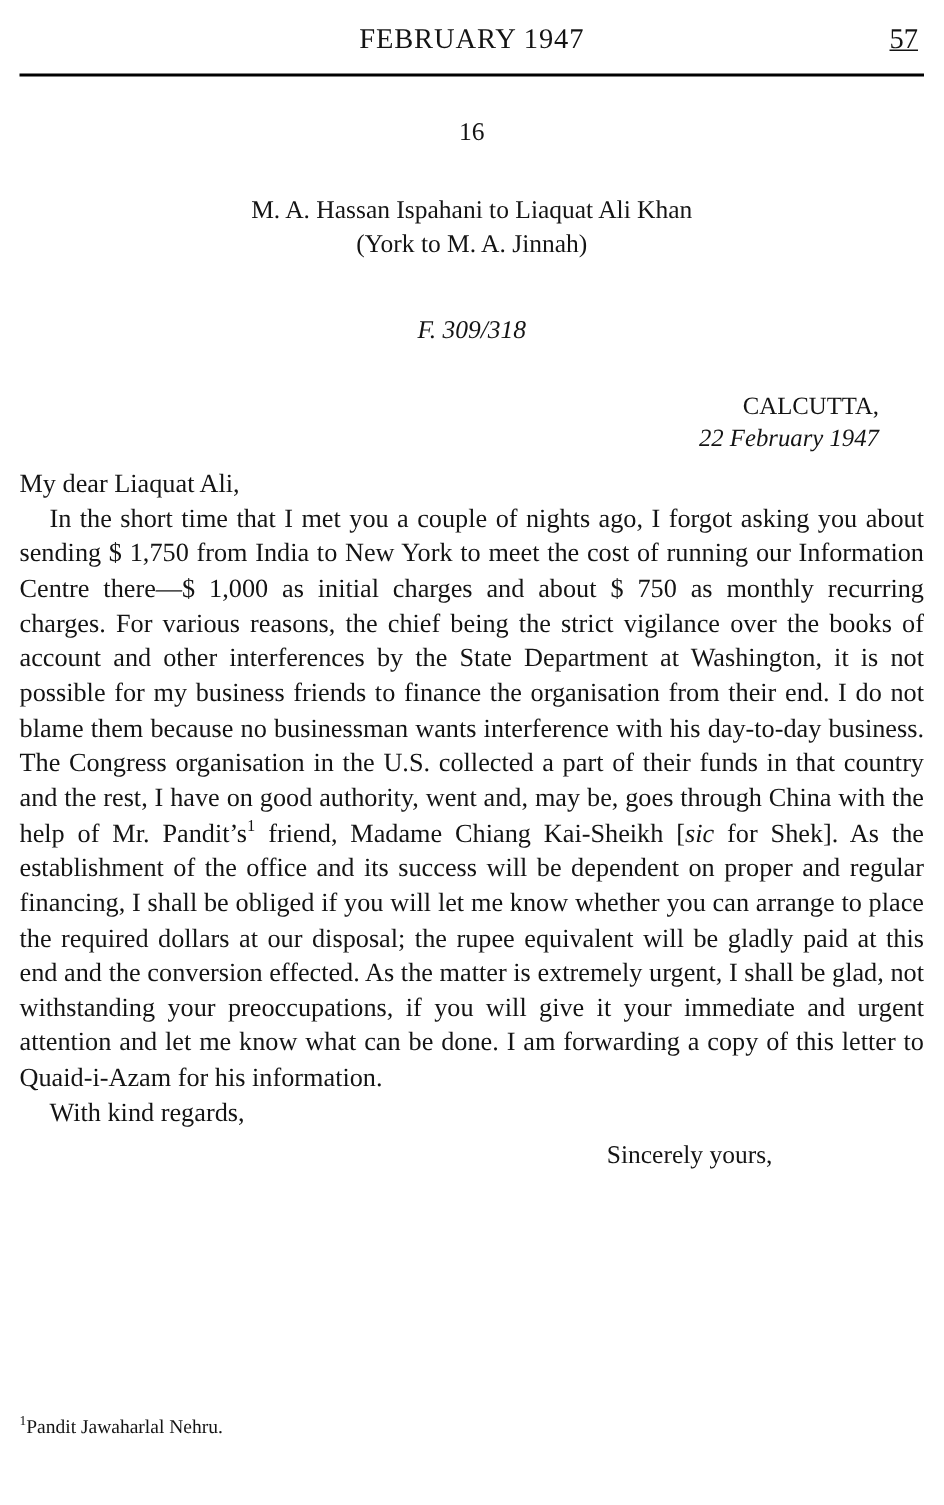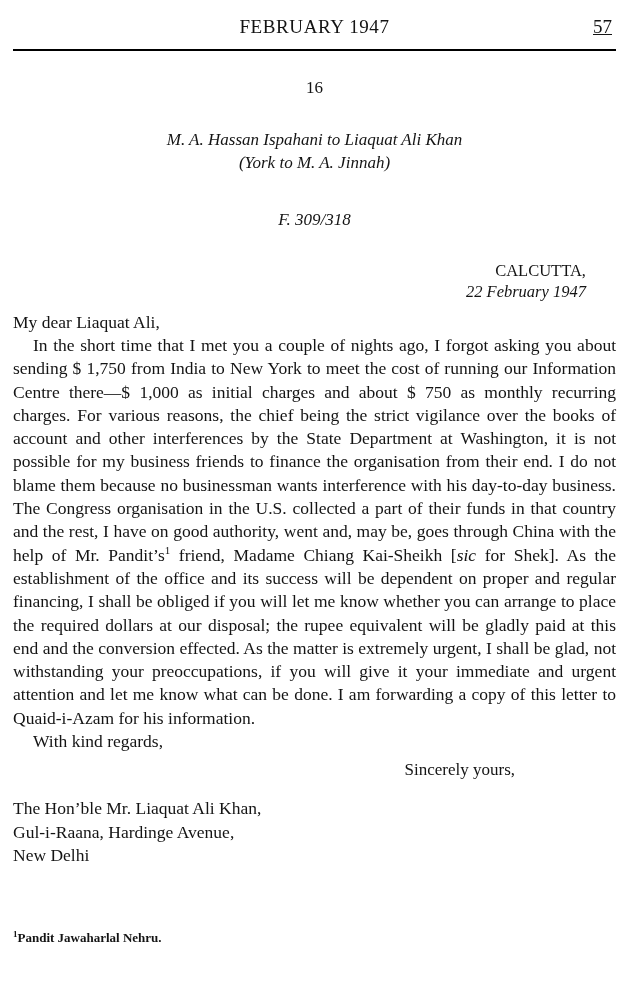--- a/index.html
+++ b/index.html
@@ -37,21 +37,20 @@
     margin-top: 11px;
   }
   .doc-number {
     text-align: center;
     font-size: 17px;
     font-weight: normal;
     margin-top: 27px;
   }
   .doc-heading {
     text-align: center;
-    font-style: italic;
     font-size: 17px;
     line-height: 23px;
     margin-top: 30px;
   }
   .file-ref {
     text-align: center;
     font-style: italic;
     font-size: 17px;
     margin-top: 36px;
   }
@@ -92,23 +91,22 @@
   .signoff .line1 { text-align: right; padding-right: 101px; }
   .signoff .line2 { text-align: right; padding-right: 41px; letter-spacing: 0.3px; }
   .address {
     margin-top: 16px;
     font-size: 17.5px;
     line-height: 23.5px;
   }
   .footnote {
     position: absolute;
     left: 13px;
-    bottom: 57px;
+    bottom: 44px;
     font-size: 13px;
-    font-weight: bold;
   }
   .footnote sup {
     font-size: 9px;
     line-height: 0;
     vertical-align: super;
   }
 </style>
 </head>
 <body>
 
@@ -138,21 +136,16 @@
   <div class="salutation">My dear Liaquat Ali,</div>
 
   <p class="body-para"><span>In the short time that I met you a couple of nights ago, I forgot asking you about sending $ 1,750 from India to New York to meet the cost of running our Information Centre there—$ 1,000 as initial charges and about $ 750 as monthly recurring charges. For various reasons, the chief being the strict vigilance over the books of account and other interferences by the State Department at Washington, it is not possible for my business friends to finance the organisation from their end. I do not blame them because no businessman wants interference with his day-to-day business. The Congress organisation in the U.S. collected a part of their funds in that country and the rest, I have on good authority, went and, may be, goes through China with the help of Mr. Pandit’s</span><sup>1</sup><span> friend, Madame Chiang Kai-Sheikh [</span><i>sic</i><span> for Shek]. As the establishment of the office and its success will be dependent on proper and regular financing, I shall be obliged if you will let me know whether you can arrange to place the required dollars at our disposal; the rupee equivalent will be gladly paid at this end and the conversion effected. As the matter is extremely urgent, I shall be glad, not withstanding your preoccupations, if you will give it your immediate and urgent attention and let me know what can be done. I am forwarding a copy of this letter to Quaid-i-Azam for his information.</span></p>
 
   <div class="closing">With kind regards,</div>
 
   <div class="signoff">
     <div class="line1">Sincerely yours,</div>
   </div>
 
-  <div class="address">
-    <div>The Hon’ble Mr. Liaquat Ali Khan,</div>
-    <div>Gul-i-Raana, Hardinge Avenue,</div>
-    <div>New Delhi</div>
-  </div>
 
   <div class="footnote"><sup>1</sup><span>Pandit Jawaharlal Nehru.</span></div>
 
 </div>
 
 </body></html>

